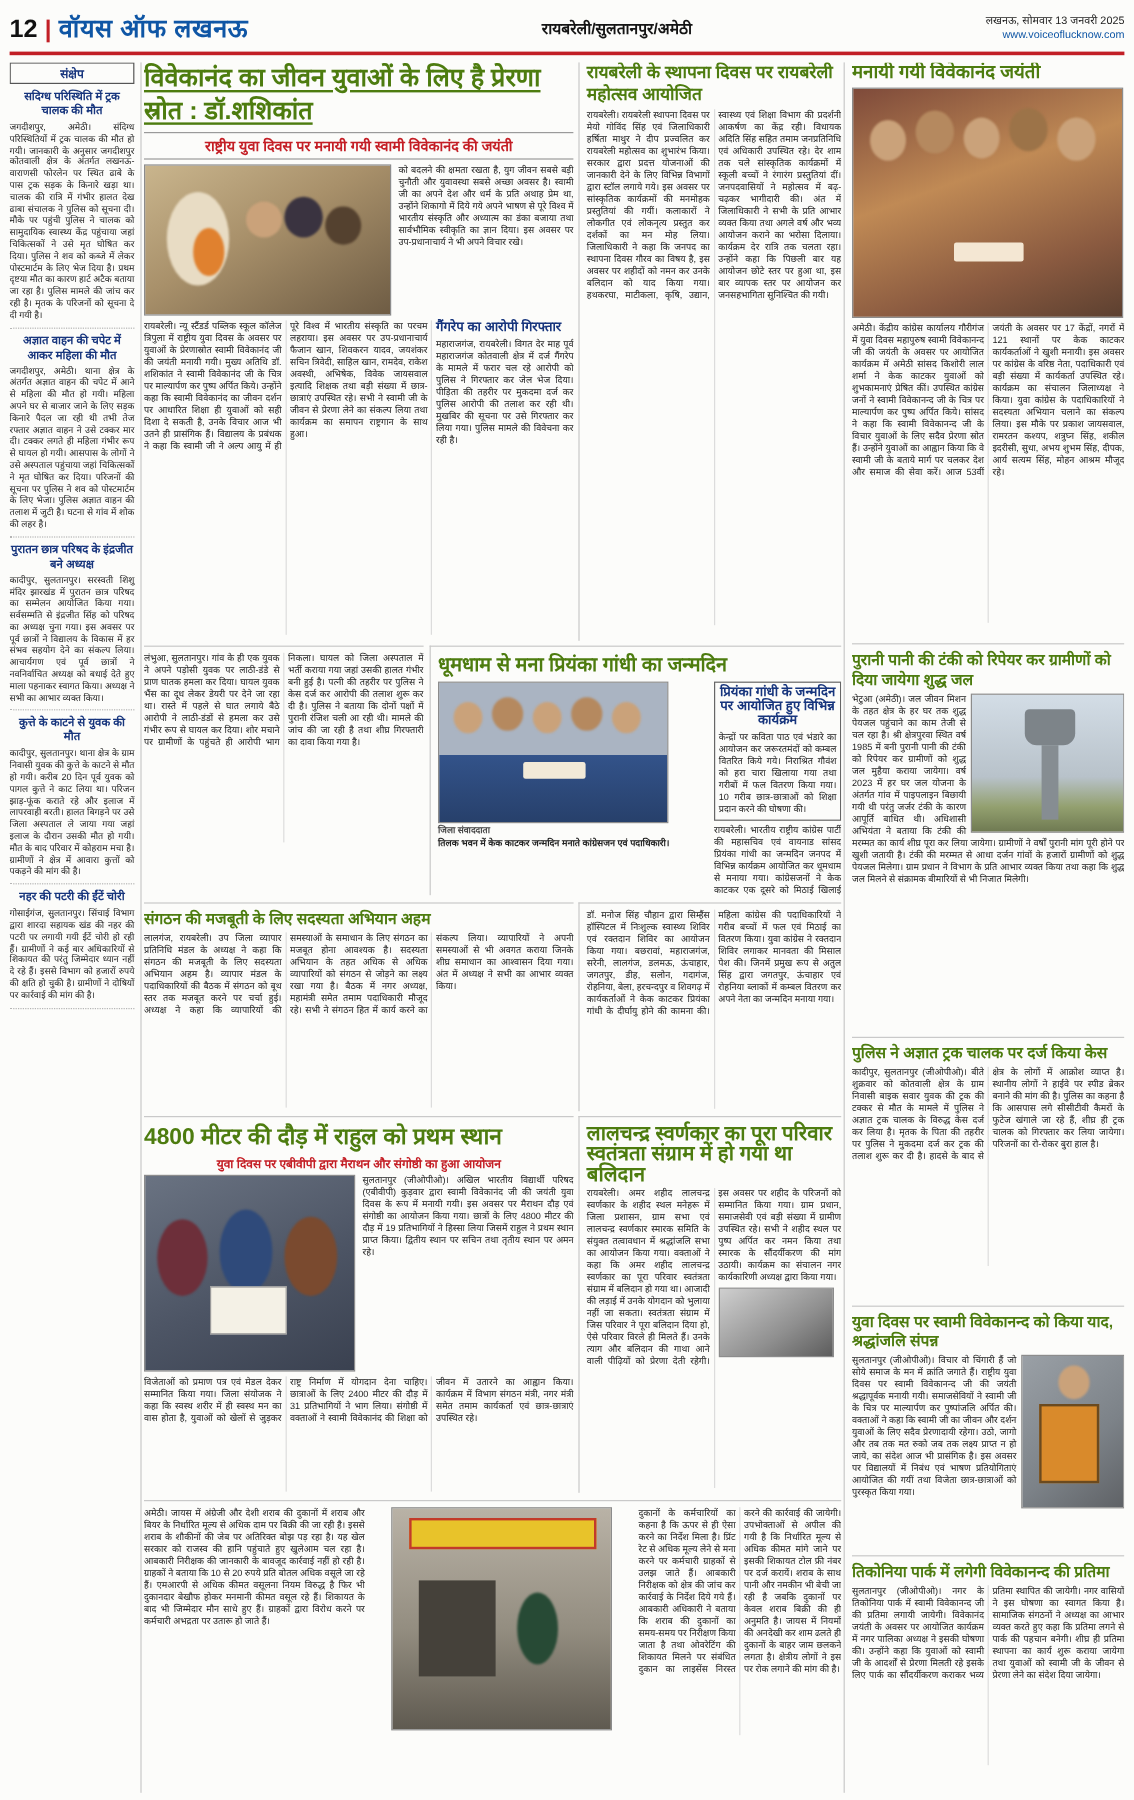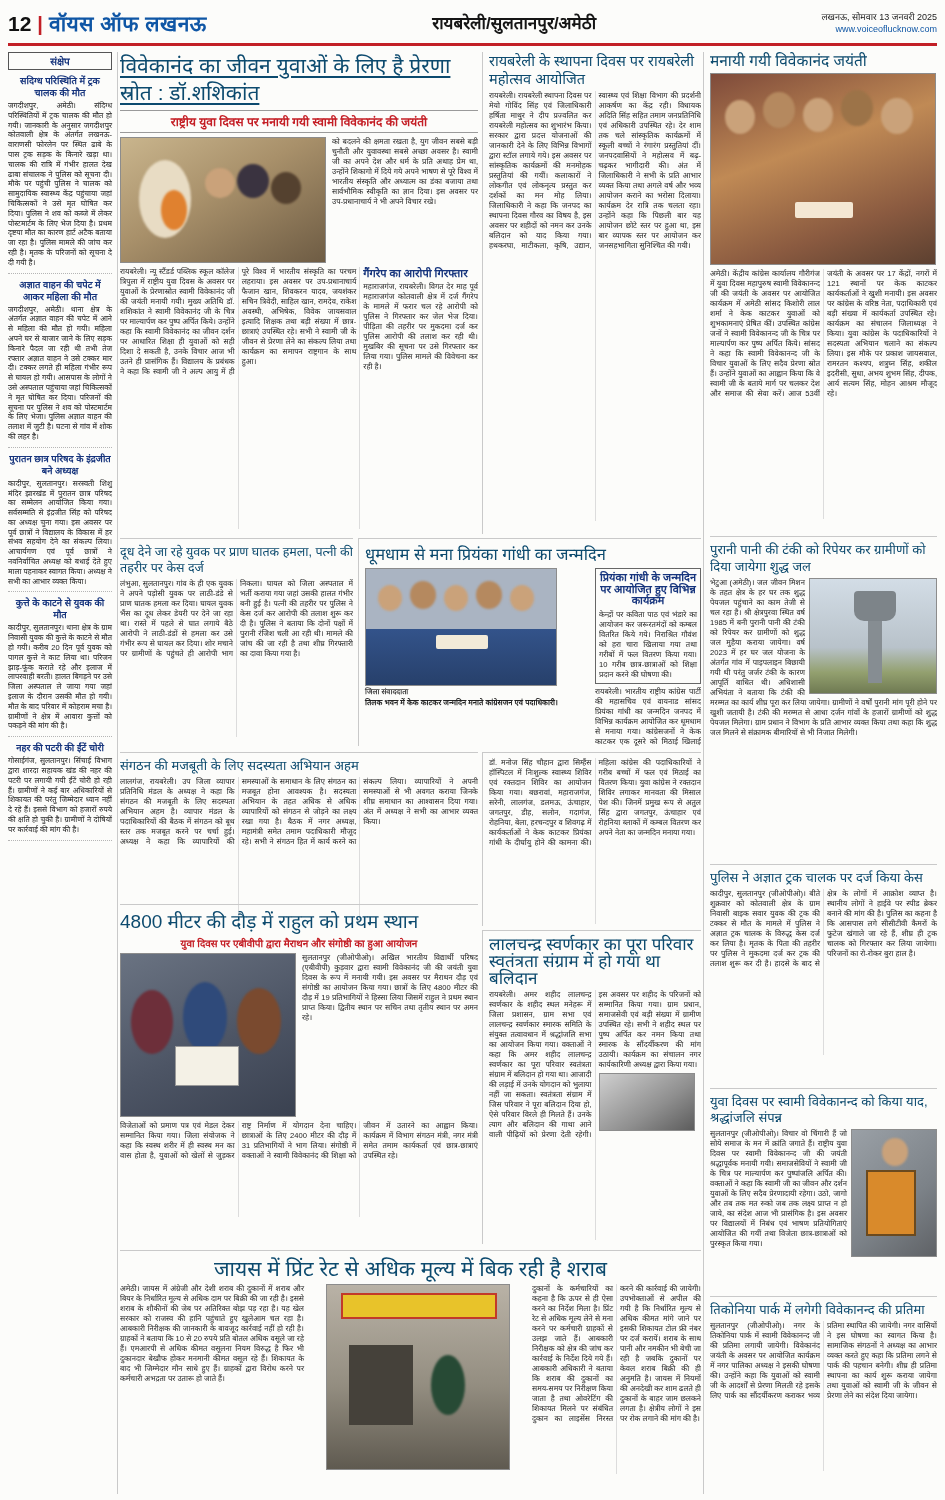--- a/index.html
+++ b/index.html
@@ -8,34 +8,34 @@
   .page { position:relative; width:945px; height:1500px; background:#fcfcfa; margin:0 auto; overflow:hidden; box-shadow:0 0 6px rgba(0,0,0,.4); }
 
   
   .masthead { position:absolute; left:8px; top:6px; width:929px; height:40px;
     display:flex; align-items:center; justify-content:space-between;
     border-bottom:3px solid #c21f26; padding-bottom:4px; }
   .mh-left { display:flex; align-items:baseline; gap:6px; }
   .pageno { font-size:21px; font-weight:bold; color:#111; }
   .mh-sep { color:#c21f26; font-size:20px; font-weight:bold; }
   .paper-name { font-size:21px; font-weight:bold; color:#0f56a5; letter-spacing:.5px; }
-  .mh-center { font-size:17px; font-weight:bold; color:#151515; }
+  .mh-center { font-size:13px; font-weight:bold; color:#151515; }
   .mh-right { text-align:right; font-size:9px; color:#222; line-height:12px; }
   .mh-site { color:#0f56a5; }
 
   
   .abs { position:absolute; overflow:hidden; }
   .body-text { font-size:8px; line-height:10.6px; text-align:justify; color:#1c1c1c; }
   .body-sm { font-size:7.6px; line-height:10px; }
   .cols-2 { column-count:2; column-gap:7px; column-rule:1px solid #dcdcdc; }
   .cols-3 { column-count:3; column-gap:7px; column-rule:1px solid #dcdcdc; }
   .rule-top { border-top:1px solid #c9c9c9; padding-top:5px; }
   .rule-left { border-left:1px solid #c9c9c9; padding-left:6px; }
 
-  h2.sec-head { font-weight:normal; color:#0c4a6e; }
+  h2.sec-head { font-weight:bold; color:#4d7c0f; }
   .embed-head { font-size:11px; font-weight:bold; color:#17357d; margin:4px 0 2px; line-height:13px; }
 
   
   .photo { position:relative; border:1px solid #8c8c8c; overflow:hidden; flex-shrink:0; }
   .blob { position:absolute; border-radius:50%; filter:blur(1px); }
   .ph-garland { background:linear-gradient(150deg,#c9b58d 0%,#a8906a 45%,#6e5c44 100%); }
   .ph-crowd { background:linear-gradient(160deg,#7e4a3a 0%,#c08a55 40%,#8a5a40 75%,#5c4030 100%); }
   .ph-cake { background:linear-gradient(#aab4c2 0%,#aab4c2 52%,#33538a 52%,#27406b 100%); }
   .ph-tank { background:linear-gradient(#d3dde6 0%,#b8c2ca 60%,#93a06f 82%,#6f7a52 100%); }
   .ph-race { background:linear-gradient(155deg,#6a7382 0%,#4d5565 55%,#3a4150 100%); }
@@ -144,21 +144,20 @@
       <p>महाराजगंज, रायबरेली। विगत देर माह पूर्व महाराजगंज कोतवाली क्षेत्र में दर्ज गैंगरेप के मामले में फरार चल रहे आरोपी को पुलिस ने गिरफ्तार कर जेल भेज दिया। पीड़िता की तहरीर पर मुकदमा दर्ज कर पुलिस आरोपी की तलाश कर रही थी। मुखबिर की सूचना पर उसे गिरफ्तार कर लिया गया। पुलिस मामले की विवेचना कर रही है।</p>
     </div>
   </div>
 
   <div class="abs rule-left" style="left:482px;top:52px;width:219px;height:482px;">
     <h2 class="sec-head h-md">रायबरेली के स्थापना दिवस पर रायबरेली महोत्सव आयोजित</h2>
     <div class="cols-2 body-text body-sm" style="height:430px;">रायबरेली। रायबरेली स्थापना दिवस पर मेयो गोविंद सिंह एवं जिलाधिकारी हर्षिता माथुर ने दीप प्रज्वलित कर रायबरेली महोत्सव का शुभारंभ किया। सरकार द्वारा प्रदत्त योजनाओं की जानकारी देने के लिए विभिन्न विभागों द्वारा स्टॉल लगाये गये। इस अवसर पर सांस्कृतिक कार्यक्रमों की मनमोहक प्रस्तुतियां की गयीं। कलाकारों ने लोकगीत एवं लोकनृत्य प्रस्तुत कर दर्शकों का मन मोह लिया। जिलाधिकारी ने कहा कि जनपद का स्थापना दिवस गौरव का विषय है, इस अवसर पर शहीदों को नमन कर उनके बलिदान को याद किया गया। हथकरघा, माटीकला, कृषि, उद्यान, स्वास्थ्य एवं शिक्षा विभाग की प्रदर्शनी आकर्षण का केंद्र रही। विधायक अदिति सिंह सहित तमाम जनप्रतिनिधि एवं अधिकारी उपस्थित रहे। देर शाम तक चले सांस्कृतिक कार्यक्रमों में स्कूली बच्चों ने रंगारंग प्रस्तुतियां दीं। जनपदवासियों ने महोत्सव में बढ़-चढ़कर भागीदारी की। अंत में जिलाधिकारी ने सभी के प्रति आभार व्यक्त किया तथा अगले वर्ष और भव्य आयोजन कराने का भरोसा दिलाया। कार्यक्रम देर रात्रि तक चलता रहा। उन्होंने कहा कि पिछली बार यह आयोजन छोटे स्तर पर हुआ था, इस बार व्यापक स्तर पर आयोजन कर जनसहभागिता सुनिश्चित की गयी।</div>
   </div>
 
   <div class="abs rule-top" style="left:120px;top:538px;width:233px;height:208px;">
-    <h2 class="sec-head h-sm">दूध देने जा रहे युवक पर प्राण घातक हमला, पत्नी की तहरीर पर केस दर्ज</h2>
     <div class="cols-2 body-text body-sm" style="height:158px;">लंभुआ, सुलतानपुर। गांव के ही एक युवक ने अपने पड़ोसी युवक पर लाठी-डंडे से प्राण घातक हमला कर दिया। घायल युवक भैंस का दूध लेकर डेयरी पर देने जा रहा था। रास्ते में पहले से घात लगाये बैठे आरोपी ने लाठी-डंडों से हमला कर उसे गंभीर रूप से घायल कर दिया। शोर मचाने पर ग्रामीणों के पहुंचते ही आरोपी भाग निकला। घायल को जिला अस्पताल में भर्ती कराया गया जहां उसकी हालत गंभीर बनी हुई है। पत्नी की तहरीर पर पुलिस ने केस दर्ज कर आरोपी की तलाश शुरू कर दी है। पुलिस ने बताया कि दोनों पक्षों में पुरानी रंजिश चली आ रही थी। मामले की जांच की जा रही है तथा शीघ्र गिरफ्तारी का दावा किया गया है।</div>
   </div>
 
   <div class="abs rule-top rule-left" style="left:358px;top:538px;width:343px;height:208px;">
     <h2 class="sec-head h-one">धूमधाम से मना प्रियंका गांधी का जन्मदिन</h2>
     <div style="display:flex;gap:6px;">
       <div style="width:224px;">
         <div class="photo ph-cake" style="width:192px;height:118px;">
           <div class="blob" style="left:12px;top:16px;width:24px;height:26px;background:#caa27a;"></div>
           <div class="blob" style="left:44px;top:12px;width:26px;height:28px;background:#b5895f;"></div>
@@ -182,21 +181,21 @@
 
   <div class="abs rule-top" style="left:120px;top:752px;width:358px;height:174px;">
     <h2 class="sec-head h-sm" style="font-size:13px;">संगठन की मजबूती के लिए सदस्यता अभियान अहम</h2>
     <div class="cols-3 body-text body-sm" style="height:146px;">लालगंज, रायबरेली। उप जिला व्यापार प्रतिनिधि मंडल के अध्यक्ष ने कहा कि संगठन की मजबूती के लिए सदस्यता अभियान अहम है। व्यापार मंडल के पदाधिकारियों की बैठक में संगठन को बूथ स्तर तक मजबूत करने पर चर्चा हुई। अध्यक्ष ने कहा कि व्यापारियों की समस्याओं के समाधान के लिए संगठन का मजबूत होना आवश्यक है। सदस्यता अभियान के तहत अधिक से अधिक व्यापारियों को संगठन से जोड़ने का लक्ष्य रखा गया है। बैठक में नगर अध्यक्ष, महामंत्री समेत तमाम पदाधिकारी मौजूद रहे। सभी ने संगठन हित में कार्य करने का संकल्प लिया। व्यापारियों ने अपनी समस्याओं से भी अवगत कराया जिनके शीघ्र समाधान का आश्वासन दिया गया। अंत में अध्यक्ष ने सभी का आभार व्यक्त किया।</div>
   </div>
 
   <div class="abs rule-top rule-left" style="left:482px;top:752px;width:219px;height:174px;">
     <div class="cols-2 body-text body-sm" style="height:166px;">डॉ. मनोज सिंह चौहान द्वारा सिम्हैंस हॉस्पिटल में निःशुल्क स्वास्थ्य शिविर एवं रक्तदान शिविर का आयोजन किया गया। बछरावां, महाराजगंज, सरेनी, लालगंज, डलमऊ, ऊंचाहार, जगतपुर, डीह, सलोन, गदागंज, रोहनिया, बेला, हरचन्दपुर व शिवगढ़ में कार्यकर्ताओं ने केक काटकर प्रियंका गांधी के दीर्घायु होने की कामना की। महिला कांग्रेस की पदाधिकारियों ने गरीब बच्चों में फल एवं मिठाई का वितरण किया। युवा कांग्रेस ने रक्तदान शिविर लगाकर मानवता की मिसाल पेश की। जिनमें प्रमुख रूप से अतुल सिंह द्वारा जगतपुर, ऊंचाहार एवं रोहनिया ब्लाकों में कम्बल वितरण कर अपने नेता का जन्मदिन मनाया गया।</div>
   </div>
 
-  <div class="abs rule-top" style="left:120px;top:904px;width:358px;height:314px;">
+  <div class="abs rule-top" style="left:120px;top:930px;width:358px;height:314px;">
     <h2 class="sec-head h-lg">4800 मीटर की दौड़ में राहुल को प्रथम स्थान</h2>
     <div class="red-sub">युवा दिवस पर एबीवीपी द्वारा मैराथन और संगोष्ठी का हुआ आयोजन</div>
     <div style="display:flex;gap:6px;margin-bottom:4px;">
       <div class="photo ph-race" style="width:176px;height:164px;">
         <div class="blob" style="left:10px;top:36px;width:42px;height:64px;background:#6d2f3a;"></div>
         <div class="blob" style="left:62px;top:28px;width:44px;height:70px;background:#2f4a7a;"></div>
         <div class="blob" style="left:116px;top:34px;width:44px;height:66px;background:#7a4a2f;"></div>
         <div class="shape" style="left:54px;top:92px;width:64px;height:40px;background:#f4f1e6;border:1px solid #999;"></div>
       </div>
       <div class="body-text body-sm" style="flex:1;">सुलतानपुर (जीओपीओ)। अखिल भारतीय विद्यार्थी परिषद (एबीवीपी) कुड़वार द्वारा स्वामी विवेकानंद जी की जयंती युवा दिवस के रूप में मनायी गयी। इस अवसर पर मैराथन दौड़ एवं संगोष्ठी का आयोजन किया गया। छात्रों के लिए 4800 मीटर की दौड़ में 19 प्रतिभागियों ने हिस्सा लिया जिसमें राहुल ने प्रथम स्थान प्राप्त किया। द्वितीय स्थान पर सचिन तथा तृतीय स्थान पर अमन रहे।</div>
@@ -206,21 +205,20 @@
 
   <div class="abs rule-top rule-left" style="left:482px;top:930px;width:219px;height:314px;">
     <h2 class="sec-head h-sm" style="font-size:17px;line-height:17px;">लालचन्द्र स्वर्णकार का पूरा परिवार स्वतंत्रता संग्राम में हो गया था बलिदान</h2>
     <div class="cols-2 body-text body-sm" style="height:250px;">
       <p>रायबरेली। अमर शहीद लालचन्द्र स्वर्णकार के शहीद स्थल मनेहरू में जिला प्रशासन, ग्राम सभा एवं लालचन्द्र स्वर्णकार स्मारक समिति के संयुक्त तत्वावधान में श्रद्धांजलि सभा का आयोजन किया गया। वक्ताओं ने कहा कि अमर शहीद लालचन्द्र स्वर्णकार का पूरा परिवार स्वतंत्रता संग्राम में बलिदान हो गया था। आजादी की लड़ाई में उनके योगदान को भुलाया नहीं जा सकता। स्वतंत्रता संग्राम में जिस परिवार ने पूरा बलिदान दिया हो, ऐसे परिवार विरले ही मिलते हैं। उनके त्याग और बलिदान की गाथा आने वाली पीढ़ियों को प्रेरणा देती रहेगी। इस अवसर पर शहीद के परिजनों को सम्मानित किया गया। ग्राम प्रधान, समाजसेवी एवं बड़ी संख्या में ग्रामीण उपस्थित रहे। सभी ने शहीद स्थल पर पुष्प अर्पित कर नमन किया तथा स्मारक के सौंदर्यीकरण की मांग उठायी। कार्यक्रम का संचालन नगर कार्यकारिणी अध्यक्ष द्वारा किया गया।</p>
       <div class="photo ph-bw" style="width:96px;height:58px;margin:3px 0;"></div>
     </div>
   </div>
 
   <div class="abs rule-top" style="left:120px;top:1250px;width:581px;height:244px;">
-    <h2 class="sec-head h-xl">जायस में प्रिंट रेट से अधिक मूल्य में बिक रही है शराब</h2>
     <div style="display:flex;gap:22px;">
       <div class="body-text body-sm" style="width:184px;">अमेठी। जायस में अंग्रेजी और देशी शराब की दुकानों में शराब और बियर के निर्धारित मूल्य से अधिक दाम पर बिक्री की जा रही है। इससे शराब के शौकीनों की जेब पर अतिरिक्त बोझ पड़ रहा है। यह खेल सरकार को राजस्व की हानि पहुंचाते हुए खुलेआम चल रहा है। आबकारी निरीक्षक की जानकारी के बावजूद कार्रवाई नहीं हो रही है। ग्राहकों ने बताया कि 10 से 20 रुपये प्रति बोतल अधिक वसूले जा रहे हैं। एमआरपी से अधिक कीमत वसूलना नियम विरुद्ध है फिर भी दुकानदार बेखौफ होकर मनमानी कीमत वसूल रहे हैं। शिकायत के बाद भी जिम्मेदार मौन साधे हुए हैं। ग्राहकों द्वारा विरोध करने पर कर्मचारी अभद्रता पर उतारू हो जाते हैं।</div>
       <div class="photo ph-shop" style="width:184px;height:186px;">
         <div class="shape" style="left:14px;top:8px;width:156px;height:26px;background:#e8c32a;border:2px solid #c23a2a;"></div>
         <div class="shape" style="left:22px;top:60px;width:64px;height:80px;background:#45413a;"></div>
         <div class="blob" style="left:104px;top:70px;width:34px;height:60px;background:#274a35;"></div>
       </div>
       <div class="cols-2 body-text body-sm" style="flex:1;height:190px;">दुकानों के कर्मचारियों का कहना है कि ऊपर से ही ऐसा करने का निर्देश मिला है। प्रिंट रेट से अधिक मूल्य लेने से मना करने पर कर्मचारी ग्राहकों से उलझ जाते हैं। आबकारी निरीक्षक को क्षेत्र की जांच कर कार्रवाई के निर्देश दिये गये हैं। आबकारी अधिकारी ने बताया कि शराब की दुकानों का समय-समय पर निरीक्षण किया जाता है तथा ओवरेटिंग की शिकायत मिलने पर संबंधित दुकान का लाइसेंस निरस्त करने की कार्रवाई की जायेगी। उपभोक्ताओं से अपील की गयी है कि निर्धारित मूल्य से अधिक कीमत मांगे जाने पर इसकी शिकायत टोल फ्री नंबर पर दर्ज करायें। शराब के साथ पानी और नमकीन भी बेची जा रही है जबकि दुकानों पर केवल शराब बिक्री की ही अनुमति है। जायस में नियमों की अनदेखी कर शाम ढलते ही दुकानों के बाहर जाम छलकने लगता है। क्षेत्रीय लोगों ने इस पर रोक लगाने की मांग की है।</div>
     </div>
   </div>

